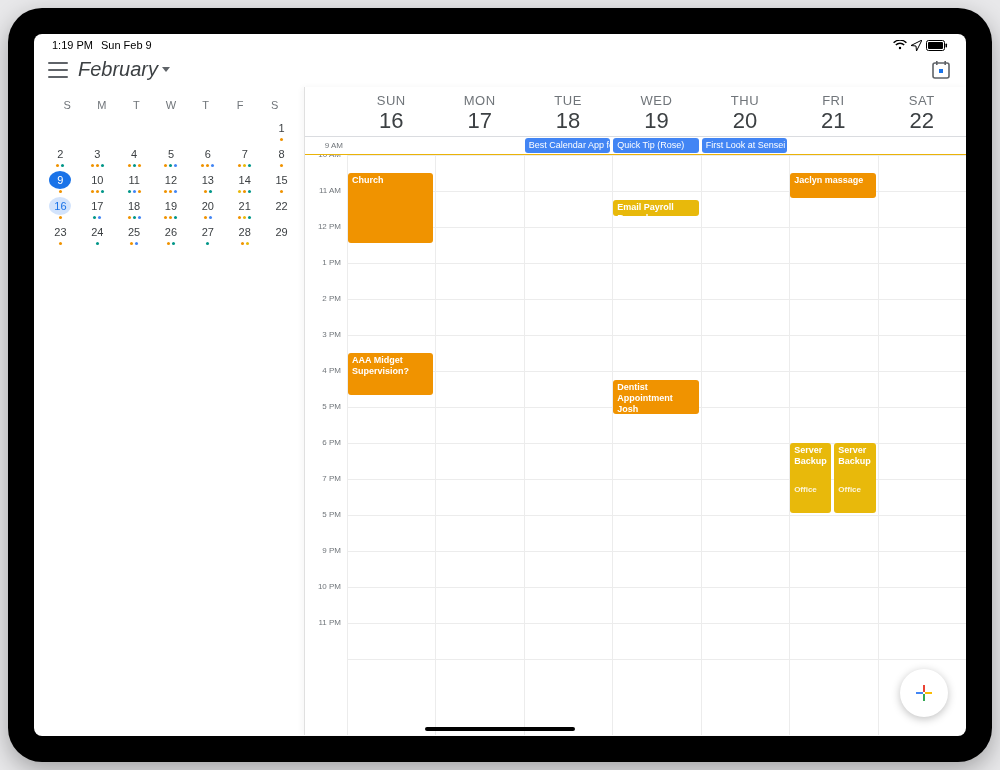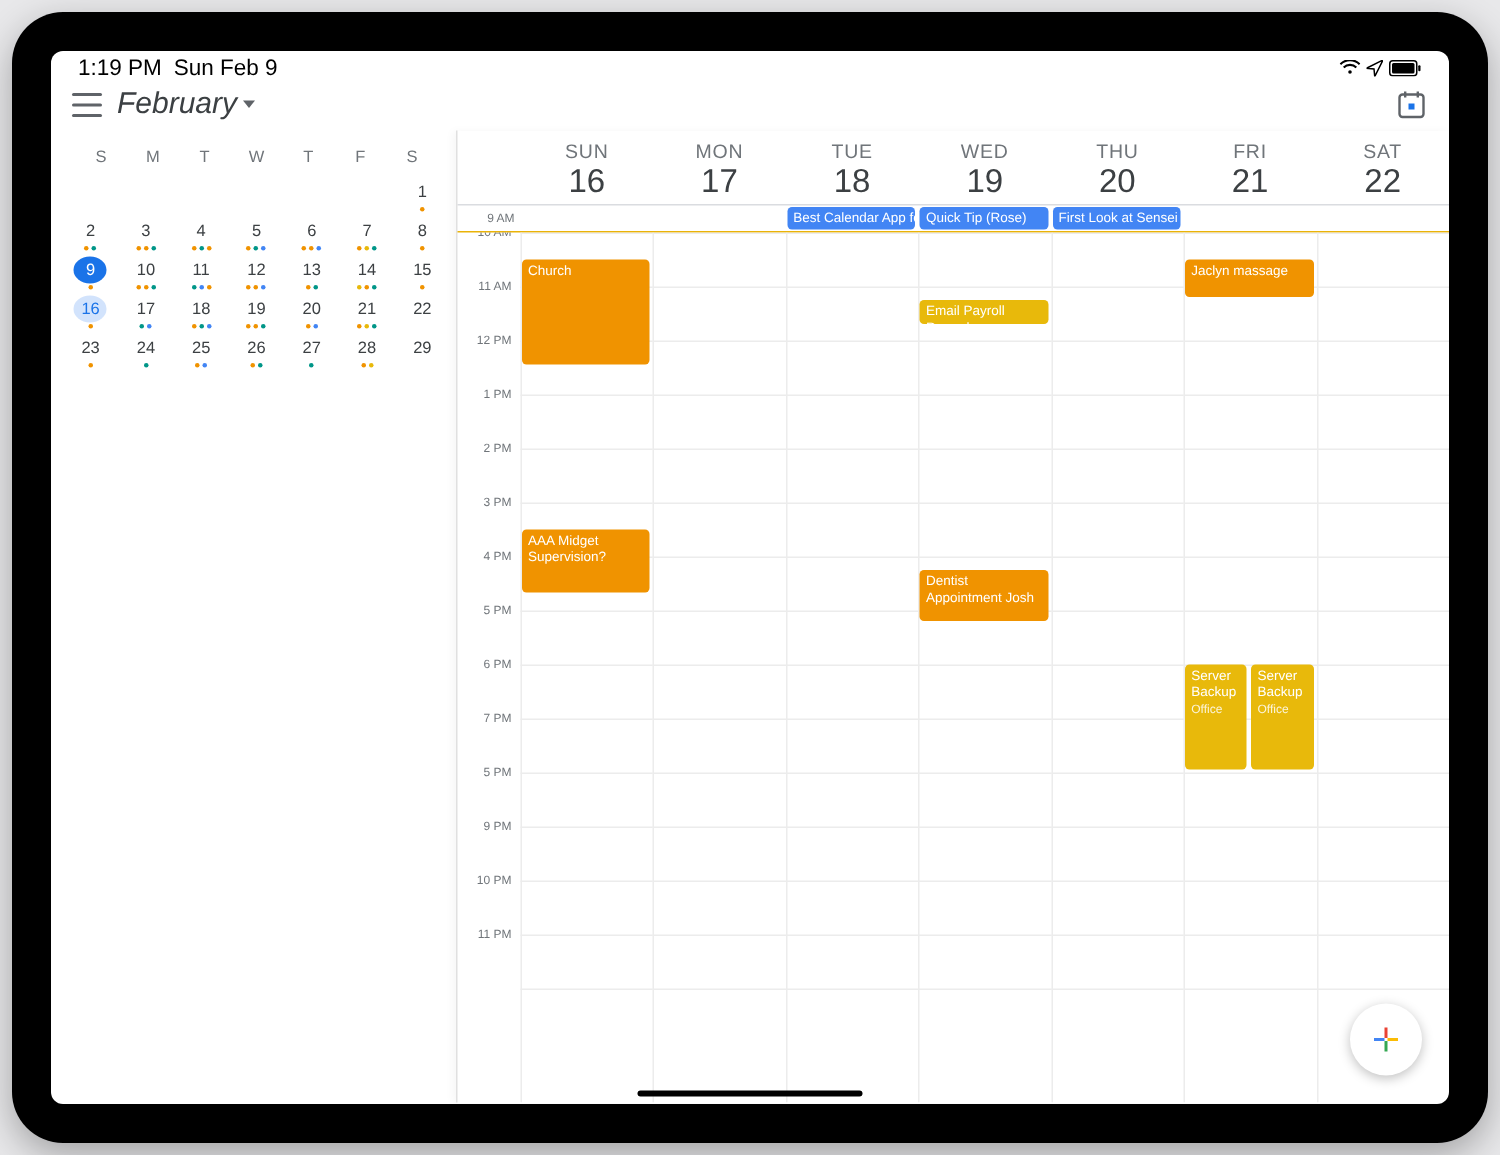--- a/index.html
+++ b/index.html
@@ -6,21 +6,21 @@
   html, body { width: 1000px; height: 770px; background: #e8e8ea; font-family: -apple-system, "Helvetica Neue", Arial, sans-serif; }
   .device {
     position: absolute; inset: 8px; background: #000; border-radius: 34px;
     box-shadow: 0 8px 24px rgba(0,0,0,.3);
   }
   .screen {
     position: absolute; top: 26px; left: 26px; right: 26px; bottom: 26px;
     background: #fff; border-radius: 8px; overflow: hidden;
   }
   
-  .status-bar { display: flex; align-items: center; justify-content: space-between; height: 20px; padding: 2px 18px 0; font-size: 15px; font-weight: 500; gap: 33px; }
+  .status-bar { display: flex; align-items: center; justify-content: space-between; height: 20px; padding: 2px 18px 0; font-size: 11px; font-weight: 500; gap: 33px; }
   .status-left { display: flex; gap: 8px; align-items: center; }
   .status-right { display: flex; gap: 4px; align-items: center; }
   .wifi, .navicon, .battery { display: inline-flex; }
   
   .app-header { display:flex; align-items:center; justify-content:space-between; padding: 4px 14px 6px; }
   .app-left { display:flex; align-items:center; gap: 10px;}
   .menu-icon { width: 20px; height: 16px; display:flex; flex-direction:column; justify-content:space-between; cursor:pointer; }
   .menu-icon div { height: 2px; background:#5f6368; border-radius:1px; }
   .month-title { font-size: 20px; color:#3c4043; display:flex; align-items:center; gap:4px; cursor:pointer;font-style:italic;}
   .dropdown-caret { width:0;height:0;border-left:4px solid transparent;border-right:4px solid transparent;border-top:5px solid #5f6368;}
@@ -45,23 +45,23 @@
   .day-head .dnum { font-size:22px; color:#3c4043; font-weight:300; }
   .allday-row { display:grid; grid-template-columns: 42px repeat(7,1fr); border-bottom:1px solid #eab308; height:18px; position:relative;}
   .allday-pill { position:absolute; top:1px; height:15px; background:#4285f4; color:#fff; font-size:9px; line-height:15px; padding:0 4px; border-radius:3px; overflow:hidden; white-space:nowrap; cursor:pointer;}
   .time-corner { font-size:8px; color:#70757a; text-align:right; padding-right:4px; line-height:18px;}
   .grid-body { flex:1; overflow:hidden; position:relative; }
   .grid-inner { display:grid; grid-template-columns: 42px repeat(7,1fr); position:relative; }
   .hour-label { font-size:8px; color:#70757a; text-align:right; padding-right:6px; position:relative; top:-5px; }
   .hour-row { border-top:1px solid #ececec; height:36px; }
   .col-lines { position:absolute; top:0; bottom:0; left:42px; right:0; display:grid; grid-template-columns:repeat(7,1fr); pointer-events:none;}
   .col-lines div { border-left:1px solid #ececec; }
-  .event { position:absolute; border-radius:3px; color:#fff; font-size:9px; line-height:11px; padding:2px 4px; overflow:hidden; cursor:pointer;}
+  .event { position:absolute; border-radius:3px; color:#fff; font-size:9px; line-height:11px; padding:2px 4px; overflow:hidden; cursor:pointer;font-weight:bold;}
   .ev-orange{background:#f09300;} .ev-yellow{background:#e8b90b;}
-  .ev-sub { opacity:.85; font-size:8px;}
+  .ev-sub { opacity:.85; font-size:8px;margin-top:17px;}
   .fab { position:absolute; right:18px; bottom:18px; width:48px;height:48px;border-radius:50%; background:#fff; box-shadow:0 2px 8px rgba(0,0,0,.25); display:flex;align-items:center;justify-content:center; cursor:pointer;}
   .home-indicator { position:absolute; bottom:5px; left:50%; transform:translateX(-50%); width:150px; height:4px; background:#000; border-radius:3px; }
 </style>
 </head>
 <body>
 
 <div class="device">
   <div class="screen">
 
     <div class="status-bar">

